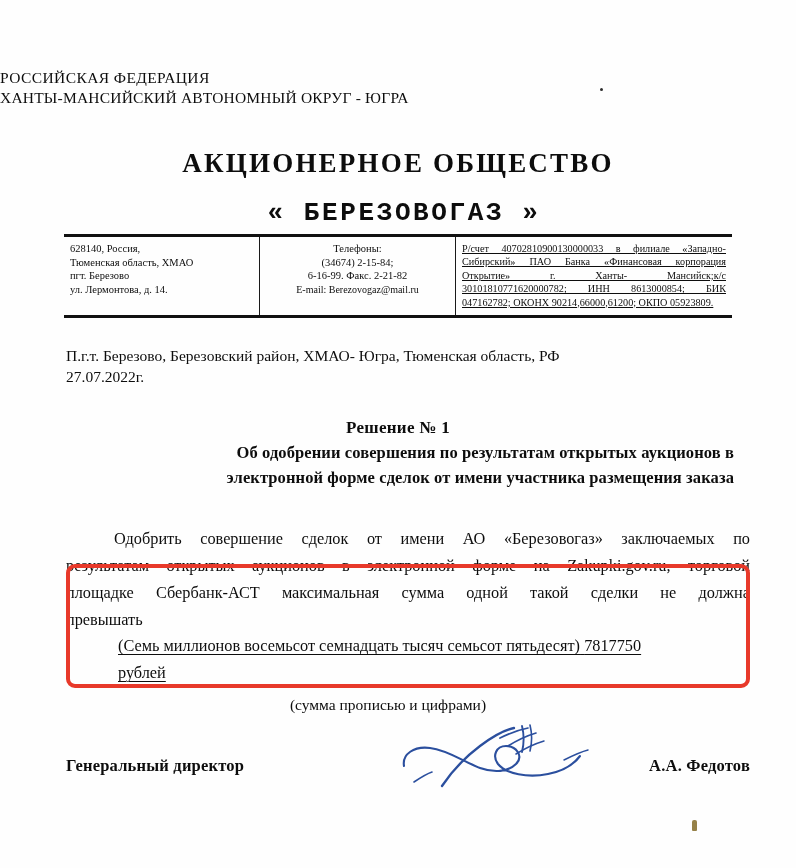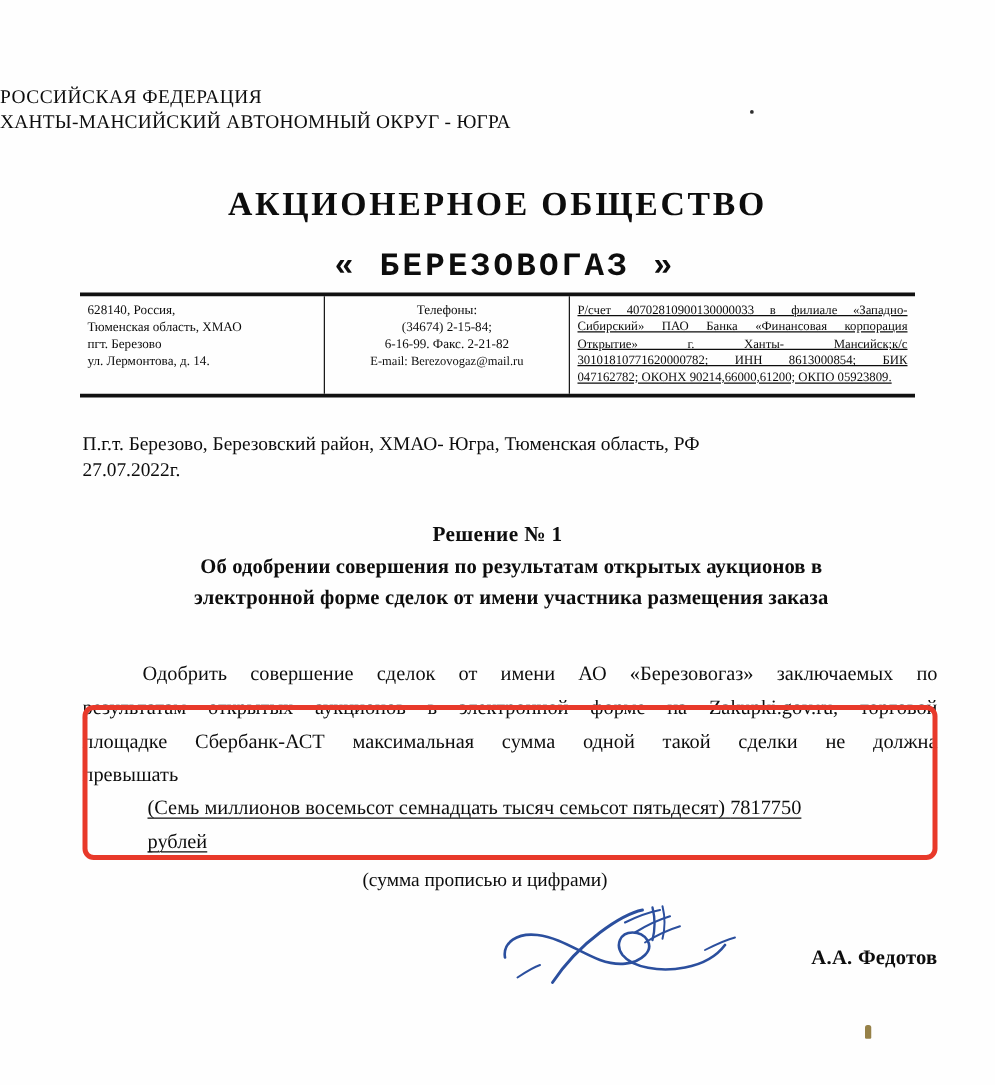--- a/index.html
+++ b/index.html
@@ -56,21 +56,21 @@
 
   
   .placedate{position:absolute;left:66px;top:345px;font-size:15.5px;line-height:21px;}
 
   
   .doctitle{
     position:absolute;left:0;right:0;top:418px;text-align:center;
     font-size:17px;font-weight:700;letter-spacing:.3px;
   }
   .subtitle{
-    position:absolute;left:84px;right:62px;top:440px;text-align:center;
+    position:absolute;left:84px;right:62px;top:440px;text-align:right;
     font-size:16.5px;font-weight:700;line-height:25px;letter-spacing:.1px;
   }
 
   
   .body-wrap{position:absolute;left:66px;right:46px;top:525px;}
   .para{
     font-size:16.3px;line-height:27px;text-align:justify;text-align-last:left;
     text-indent:48px;
   }
   .para .l{display:block;white-space:nowrap;text-indent:0;}
@@ -188,20 +188,21 @@
     </div>
     <div class="amount-line second">
       <span class="u">рублей</span>
     </div>
     <div class="amount-caption">(сумма прописью и цифрами)</div>
   </div>
 
   <div class="redbox"></div>
 
   <div class="sigrow">
+    <div class="sig-title">Генеральный директор</div>
 
     <svg class="sig-graphic" viewBox="0 0 220 80" aria-hidden="true">
       <g fill="none" stroke="#2b4f9e" stroke-linecap="round" stroke-linejoin="round">
         <path d="M8 50 C6 38 18 30 34 32 C52 34 68 46 84 52 C98 57 112 56 120 48
                  C128 40 120 30 110 30 C100 30 96 40 102 48 C110 58 132 62 152 58
                  C168 55 178 48 184 40" stroke-width="2.1"></path>
         <path d="M46 70 C54 58 68 42 84 30 C96 21 108 14 118 12" stroke-width="2.3"></path>
         <path d="M104 22 C112 18 122 14 132 12" stroke-width="1.7"></path>
         <path d="M112 30 C120 25 130 20 140 17" stroke-width="1.7"></path>
         <path d="M120 38 C128 33 138 28 148 25" stroke-width="1.5"></path>

